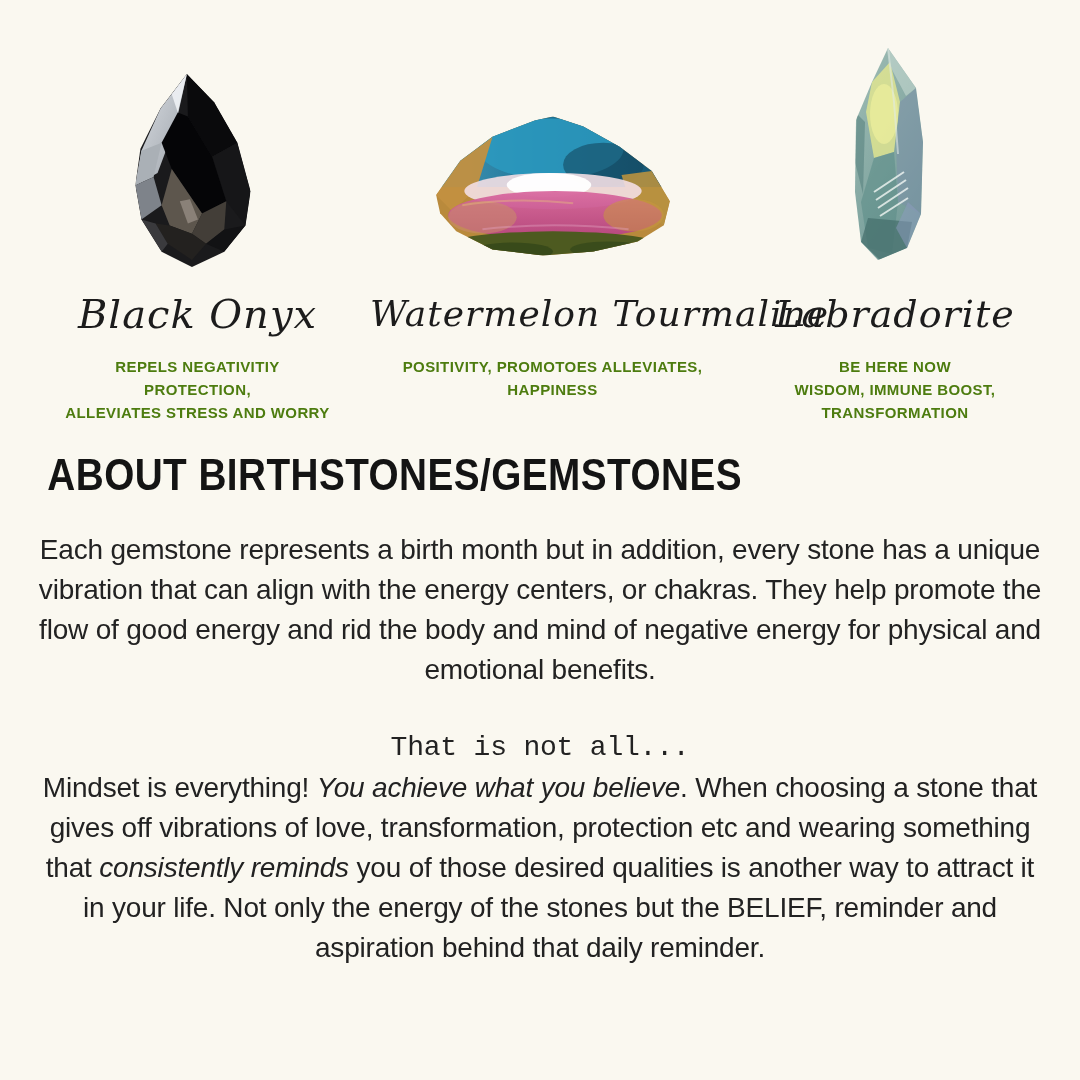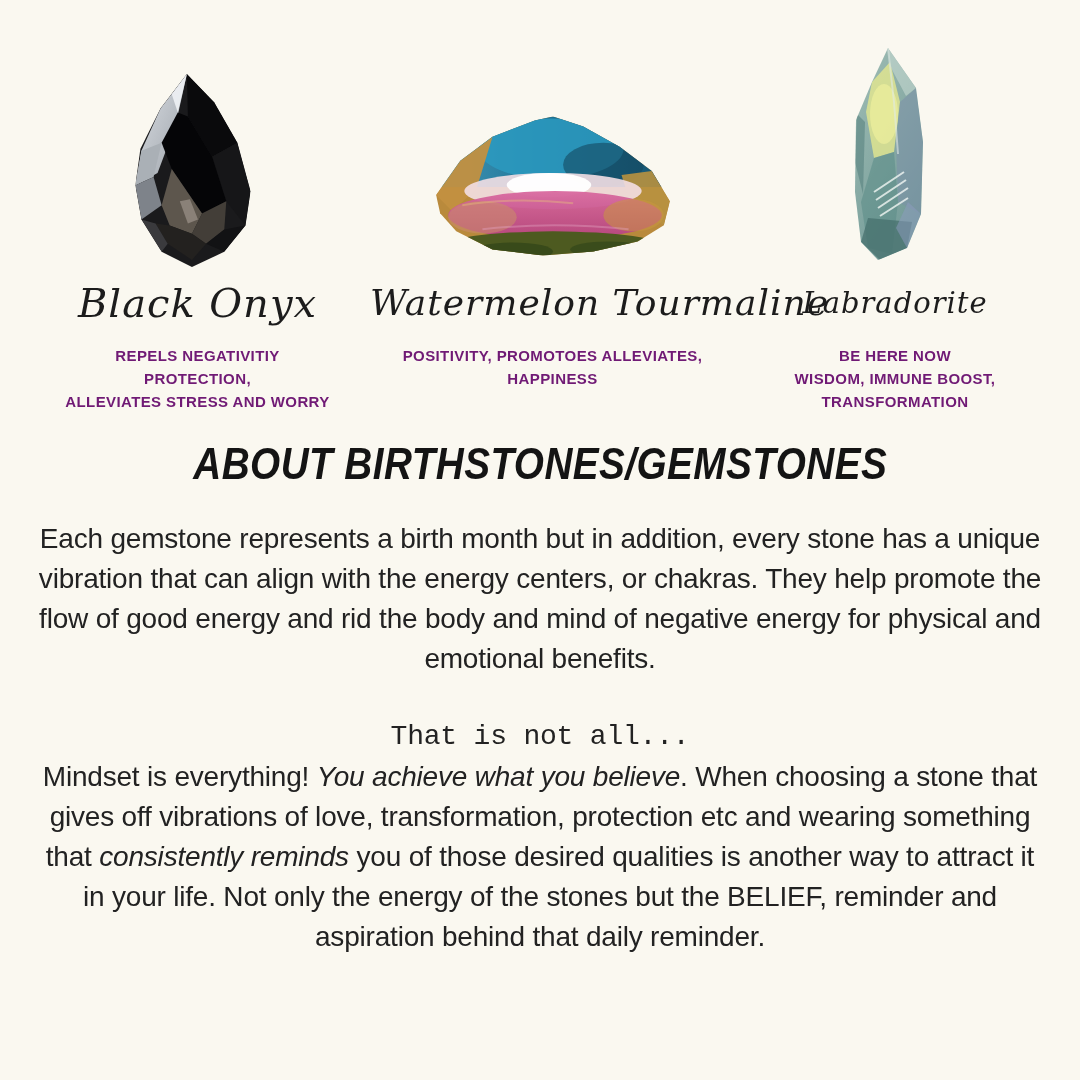--- a/index.html
+++ b/index.html
@@ -25,42 +25,42 @@
   .stone-col.c1 { width: 345px; }
   .stone-col.c2 { width: 365px; }
   .stone-col.c3 { width: 320px; }
   .gem-wrap {
     height: 230px;
     display: flex;
     align-items: flex-end;
     justify-content: center;
   }
   .stone-name {
-    margin-top: 4px;
+    margin-top: 15px;
     height: 60px;
     line-height: 58px;
     font-family: "DejaVu Serif", serif;
     font-style: italic;
     font-weight: 400;
     font-size: 40px;
     letter-spacing: 1px;
     color: #1c1c1c;
     white-space: nowrap;
   }
   .stone-col.c2 .stone-name { font-size: 36px; }
-  .stone-col.c3 .stone-name { font-size: 29px; }
+  .stone-col.c3 .stone-name { font-size: 38px; }
   .stone-props {
     margin-top: 10px;
     font-weight: 700;
     font-size: 15px;
     line-height: 23px;
     letter-spacing: 0.4px;
-    color: #701a75;
-  }
-  .heading-wrap { text-align: center; margin-top: 26px; font-style: italic; }
+    color: #4d7c0f;
+  }
+  .heading-wrap { text-align: left; margin-top: 26px; }
   .heading {
     display: inline-block;
     font-weight: 700;
     font-size: 44px;
     letter-spacing: 0.5px;
     transform: scaleX(0.88);
     color: #141414;
     white-space: nowrap;
   }
   .body-copy {

